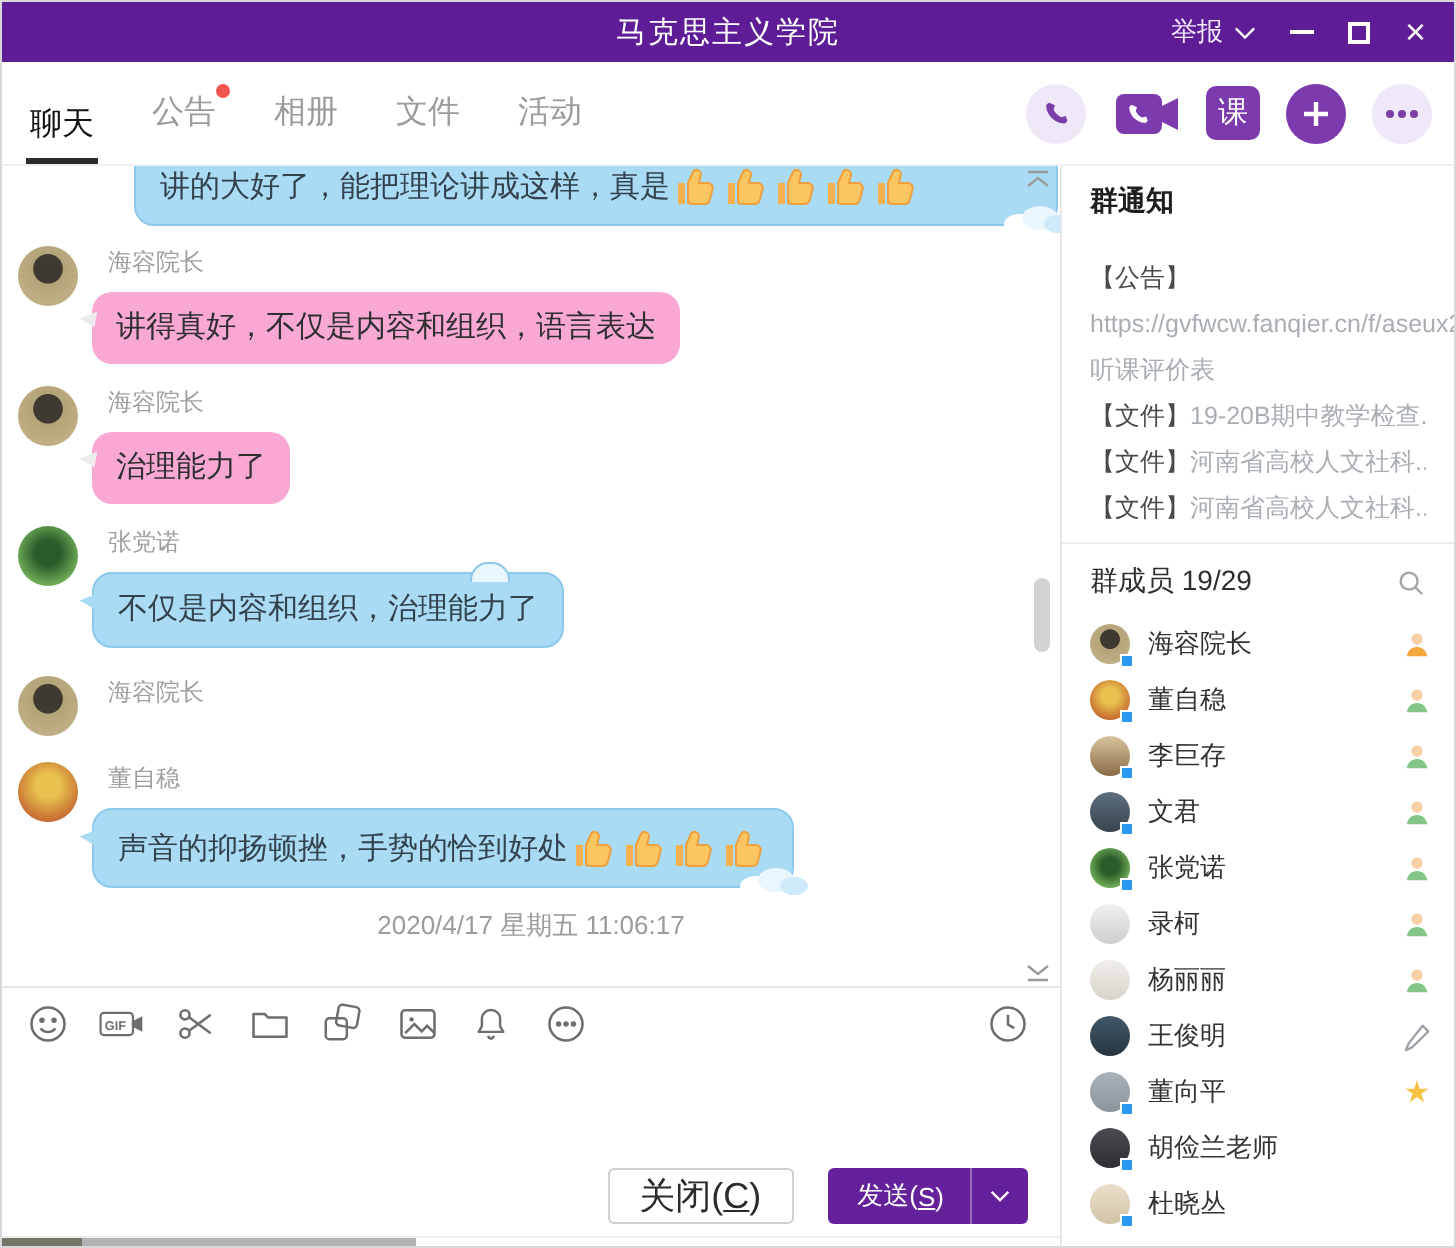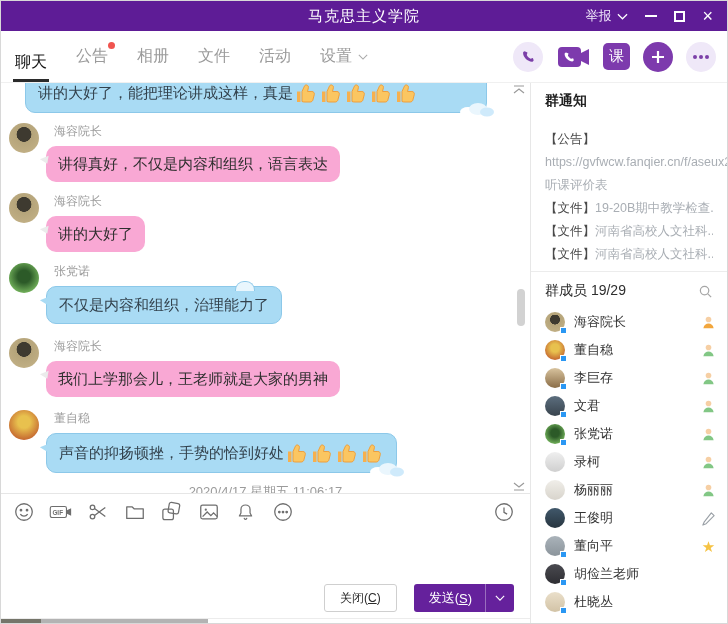--- a/index.html
+++ b/index.html
@@ -37,39 +37,39 @@
   
   .messages { height:410px; overflow:hidden; position:relative; }
   .msg { display:flex; padding-left:8px; }
   .m-avatar { width:30px; height:30px; border-radius:50%; margin-right:7px; flex:none; }
   .m-name { margin-left:8px; margin-bottom:6px; font-size:12px; color:#9e9e9e; }
   .bubble { position:relative; display:inline-block; width:fit-content; max-width:460px; padding:7px 12px; border-radius:10px; font-size:15px; line-height:22px; color:#2f2f2f; }
   .bubble.gray { background:#f9a8d4; }
   .bubble.gray::before { content:""; position:absolute; left:-6px; top:9px; border-top:5px solid transparent; border-bottom:3px solid transparent; border-right:8px solid #ebebeb; transform:rotate(10deg); }
   .bubble.blue { background:#a9dbf4; border:1px solid #8cc8e9; color:#33424d; }
   .bubble.blue::before { content:""; position:absolute; left:-7px; top:9px; border-top:5px solid transparent; border-bottom:3px solid transparent; border-right:8px solid #a9dbf4; transform:rotate(10deg); }
-  .partial-top { margin-top:-10px; margin-left:24px; min-width:462px; }
+  .partial-top { margin-top:-10px; margin-left:66px; min-width:462px; }
   .partial-top::before { display:none; }
   .thumb { width:24px; height:24px; vertical-align:-7px; margin-left:1px; }
   .cloud-br { position:absolute; right:-8px; bottom:-5px; width:36px; height:16px; }
   .bump::after { content:""; position:absolute; top:-6px; right:26px; width:18px; height:9px; background:#e9f6fd; border:1px solid #8cc8e9; border-bottom:none; border-radius:9px 9px 0 0; }
   .timestamp { text-align:center; font-size:13px; color:#9b9b9b; }
 
   
   .scroll-top { position:absolute; top:2px; right:5px; }
   .thumb-bar { position:absolute; top:206px; right:5px; width:8px; height:37px; background:#d2d2d2; border-radius:4px; }
   .scroll-bottom { position:absolute; top:398px; right:5px; }
 
   
   .ctoolbar { height:37px; border-top:1px solid #e6e6e6; display:flex; align-items:center; padding:0 11px; gap:14px; }
   .tool { width:23px; height:23px; display:flex; align-items:center; justify-content:center; }
   .tool-right { margin-left:auto; margin-right:4px; }
   .input-area { flex:1; }
   .composer-actions { display:flex; justify-content:flex-end; align-items:center; gap:17px; padding:0 16px 13px; }
-  .btn-close { height:28px; padding:0 15px; border:1px solid #cfcfcf; border-radius:3px; background:#fff; font-size:12px; color:#2b2b2b; display:flex; align-items:center; }
+  .btn-close { height:28px; padding:0 15px; border:1px solid #cfcfcf; border-radius:3px; background:#fff; font-size:18px; color:#2b2b2b; display:flex; align-items:center; }
   .btn-send { height:28px; background:#65219c; border-radius:3px; color:#fff; font-size:13px; display:flex; align-items:stretch; }
   .send-main { display:flex; align-items:center; padding:0 13px 0 15px; }
   .send-arrow { display:flex; align-items:center; padding:0 9px; border-left:1px solid rgba(255,255,255,.35); }
   .ukey { text-decoration:underline; }
   .bottom-line { position:absolute; left:0; right:0; bottom:6px; border-top:1px solid #ececec; }
   .bottom-strip { position:absolute; left:0; bottom:0; width:207px; height:6px; background:#b3b3b3; }
   .bottom-strip::before { content:""; position:absolute; left:0; top:0; width:40px; height:6px; background:#75756a; }
 
   
   .notice-sec { height:188px; padding:9px 14px 0; }
@@ -129,26 +129,20 @@
       </div>
     <div class="tab">
         <span>相册</span>
       </div>
     <div class="tab">
         <span>文件</span>
       </div>
     <div class="tab">
         <span>活动</span>
       </div>
-    <div class="tab">
-        <span>设置</span>
-      <svg class="chev" width="10" height="6" viewBox="0 0 12 7">
-          <path d="M1 1l5 5 5-5" stroke="#aaa" stroke-width="1.3" fill="none"></path>
-        </svg>
-    </div>
     <div class="tab-actions">
       <div class="act-circle">
         <svg width="16" height="16" viewBox="0 0 24 24">
             <path d="M7 3.5c-1.2.2-2.4 1.3-2.4 2.6.3 6.6 6.7 12.7 13.3 13 1.3 0 2.4-1.2 2.6-2.4l-1.2-3.2-3.5 1c-2.3-1.1-4.5-3.3-5.6-5.6l1-3.5z" fill="#7b3fa8"></path>
           </svg>
       </div>
       <div class="act-video">
         <svg width="34" height="26" viewBox="0 0 34 26">
             <rect x="2" y="3" width="23" height="20" rx="4" fill="#7d3aad"></rect>
             <polygon points="25,9 33,5 33,21 25,17" fill="#7d3aad"></polygon>
@@ -207,37 +201,36 @@
           <div>
             <div class="m-name">海容院长</div>
             <div class="bubble gray"><span>讲得真好，不仅是内容和组织，语言表达</span></div>
           </div>
         </div>
 
         <div class="msg" style="margin-top:11px">
           <div class="m-avatar ava-hairong"></div>
           <div>
             <div class="m-name">海容院长</div>
-            <div class="bubble gray"><span>讲的大好了</span></div>
+            <div class="bubble gray"><span>治理能力了</span></div>
           </div>
         </div>
 
         <div class="msg" style="margin-top:11px">
           <div class="m-avatar ava-zhang"></div>
           <div>
             <div class="m-name">张党诺</div>
             <div class="bubble blue bump"><span>不仅是内容和组织，治理能力了</span></div>
           </div>
         </div>
 
         <div class="msg" style="margin-top:14px">
           <div class="m-avatar ava-hairong"></div>
           <div>
             <div class="m-name">海容院长</div>
-            <div class="bubble gray"><span>我们上学那会儿，王老师就是大家的男神</span></div>
           </div>
         </div>
 
         <div class="msg" style="margin-top:13px">
           <div class="m-avatar ava-dongzw"></div>
           <div>
             <div class="m-name">董自稳</div>
             <div class="bubble blue">
               <span>声音的抑扬顿挫，手势的恰到好处</span><svg class="thumb" viewBox="0 0 24 24">
                   <path d="M3 10.5h3.5V21H3z" fill="#f6b04e"></path>

